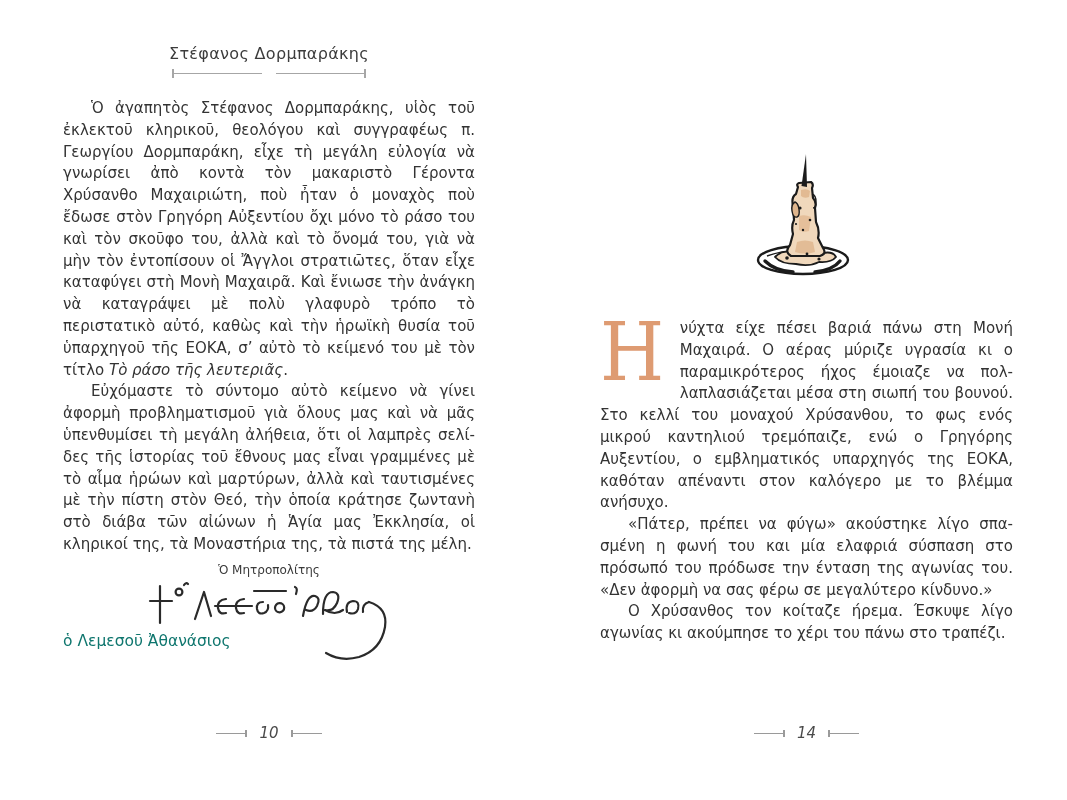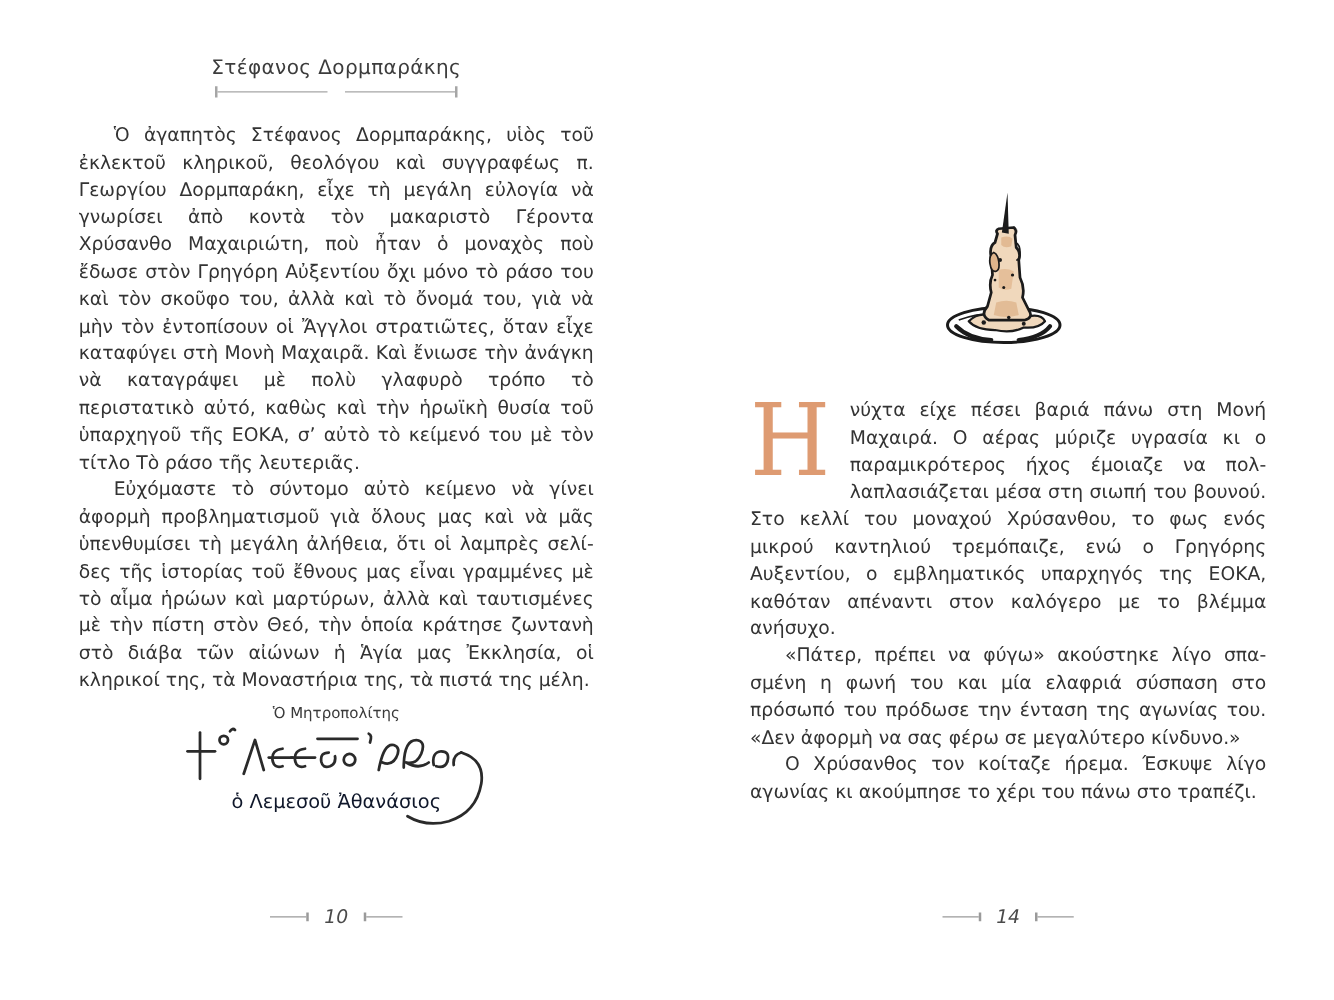--- a/index.html
+++ b/index.html
@@ -27,36 +27,36 @@
   
   .body-text{
     position:absolute;left:0;right:0;
     font-size:15px;line-height:21.8px;text-align:justify;
     hyphens:manual;-webkit-hyphens:manual;color:#333333;
   }
   .page-left .body-text{top:98px;}
   .page-right .body-text{top:318px;}
   .body-text p{margin:0;}
   .body-text p.indent{text-indent:28px;}
-  .inline-title{}
+  .inline-title{font-style:italic;}
 
   
   .dropcap{
     float:left;
     font-family:"DejaVu Serif","Liberation Serif",serif;
     font-size:80px;line-height:63px;
     color:#DE9B72;
     margin:3px 10px 0 0;
     transform:scaleX(.92);transform-origin:left top;
   }
 
   
   .signoff-role{position:absolute;top:563px;left:0;right:0;text-align:center;font-size:12px;color:#3a3a3a;}
   .signature-svg{position:absolute;top:582px;left:82px;width:252px;height:96px;overflow:visible;}
-  .signature-name{position:absolute;top:632px;left:0;right:0;text-align:center;font-size:15.5px;color:#0f172a;}
+  .signature-name{position:absolute;top:632px;left:0;right:0;font-size:15.5px;color:#0f766e;}
 
   
   .candle-svg{position:absolute;top:150px;left:153px;width:100px;height:130px;}
 
   
   .folio{
     position:absolute;top:726px;left:0;right:0;
     display:flex;justify-content:center;align-items:center;font-style:italic;
   }
   .fl-line{width:29px;height:1px;background:#9a9a9a;}

